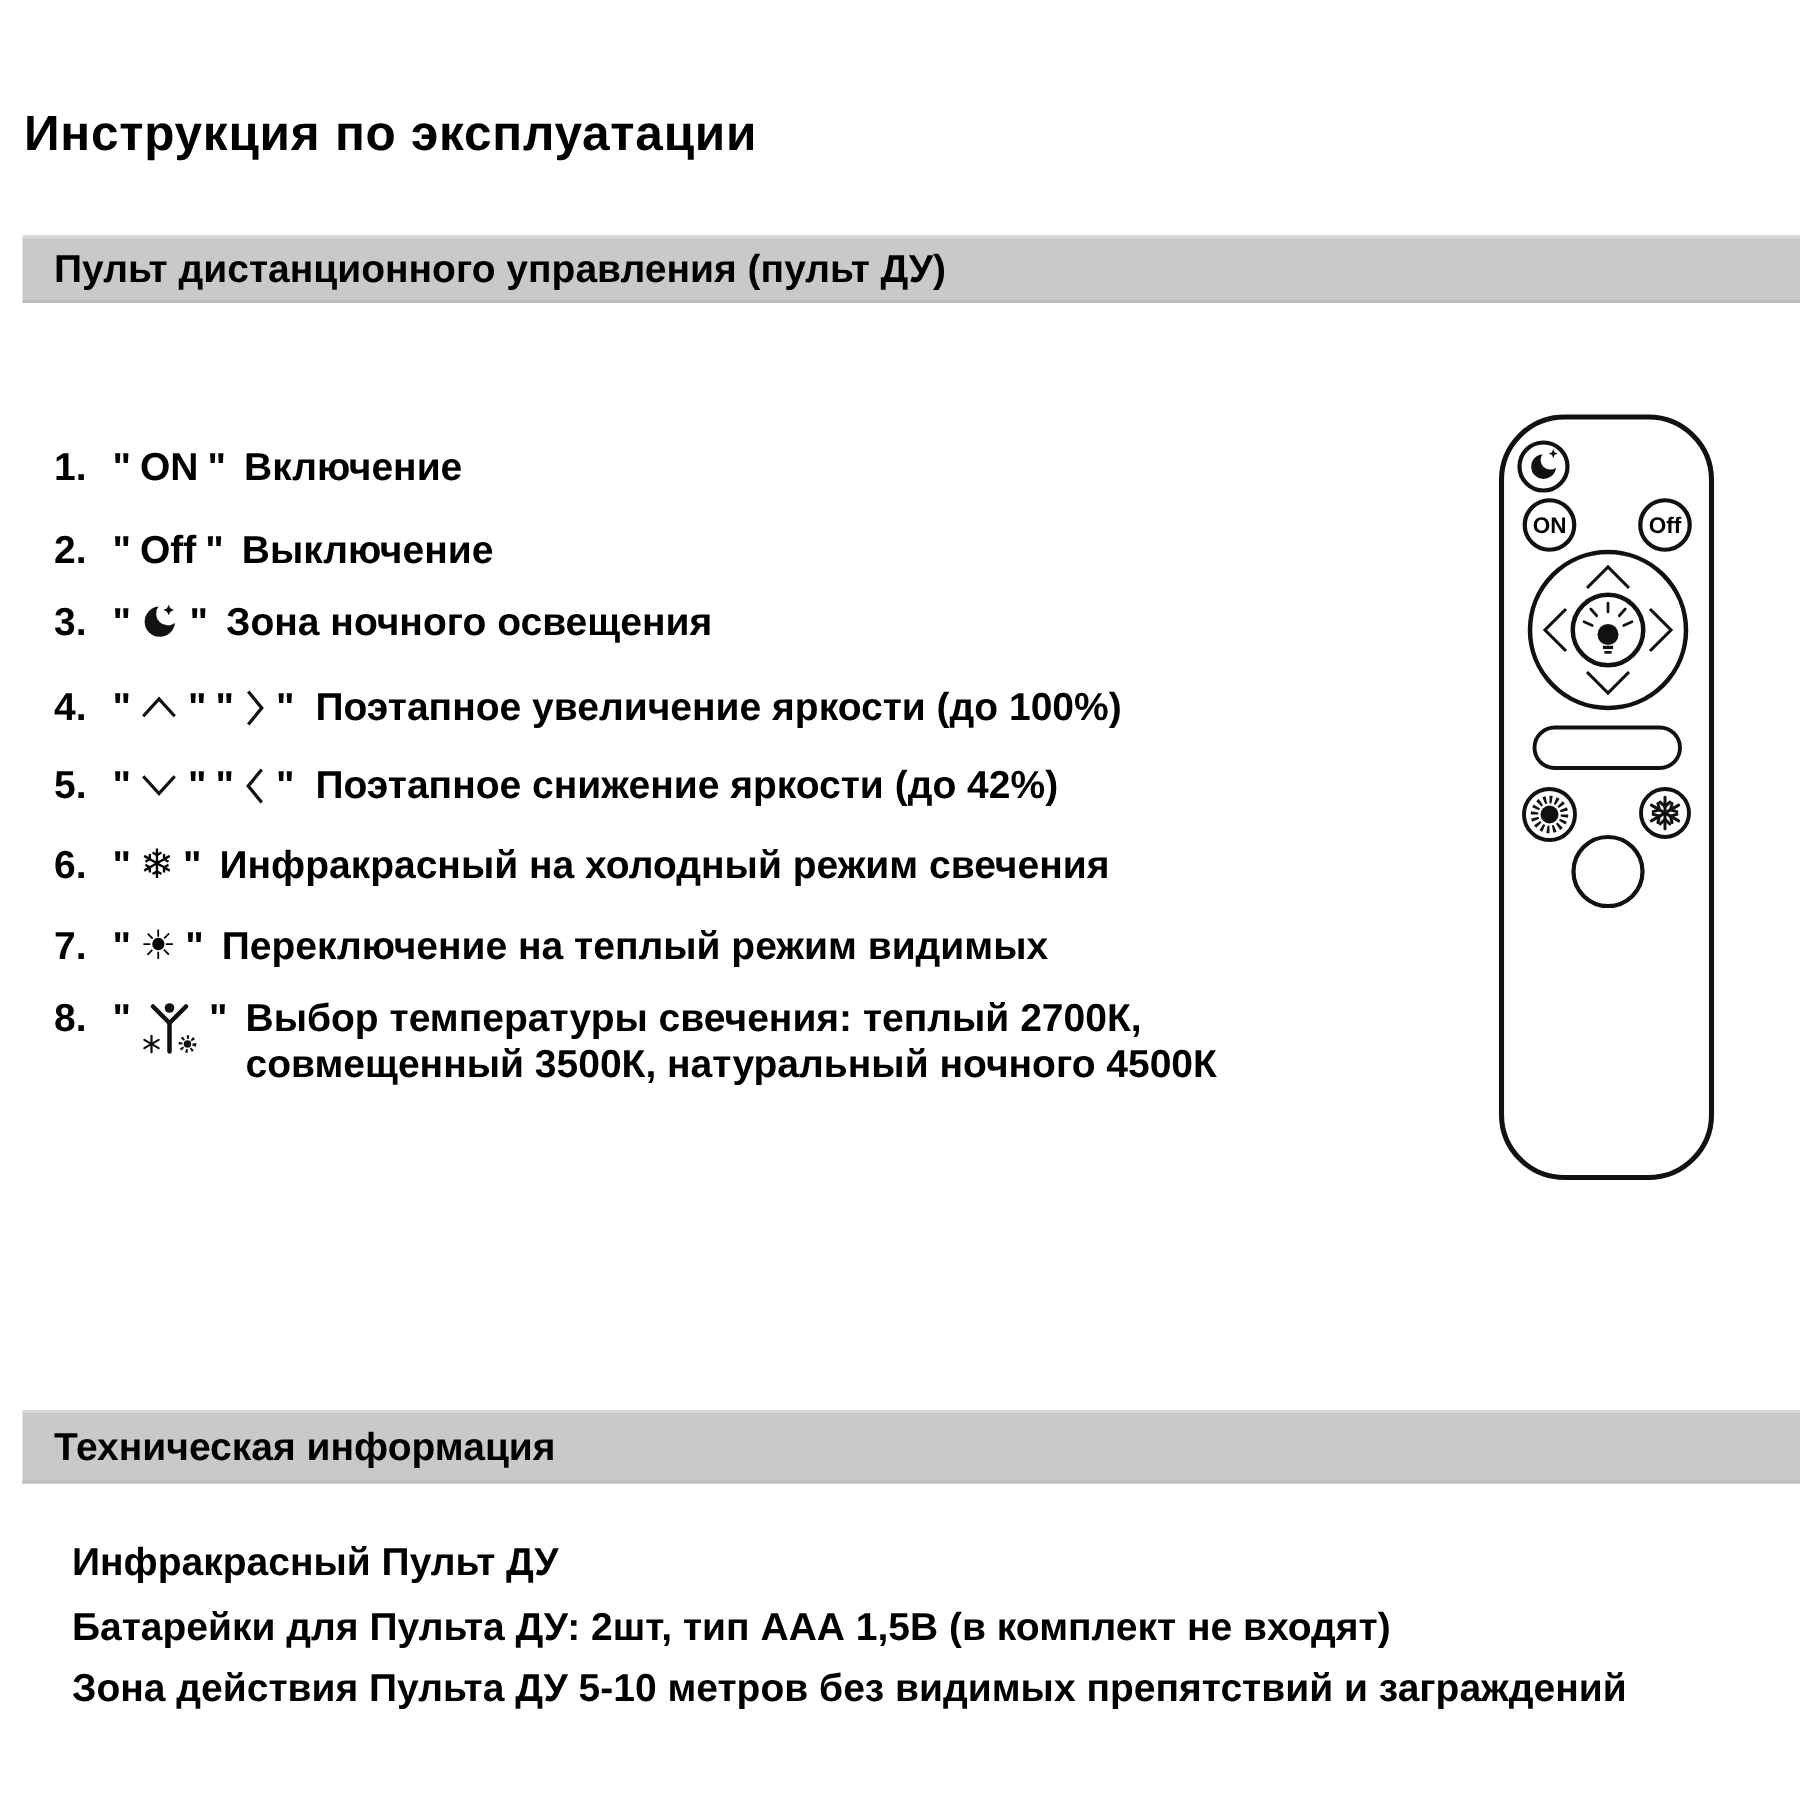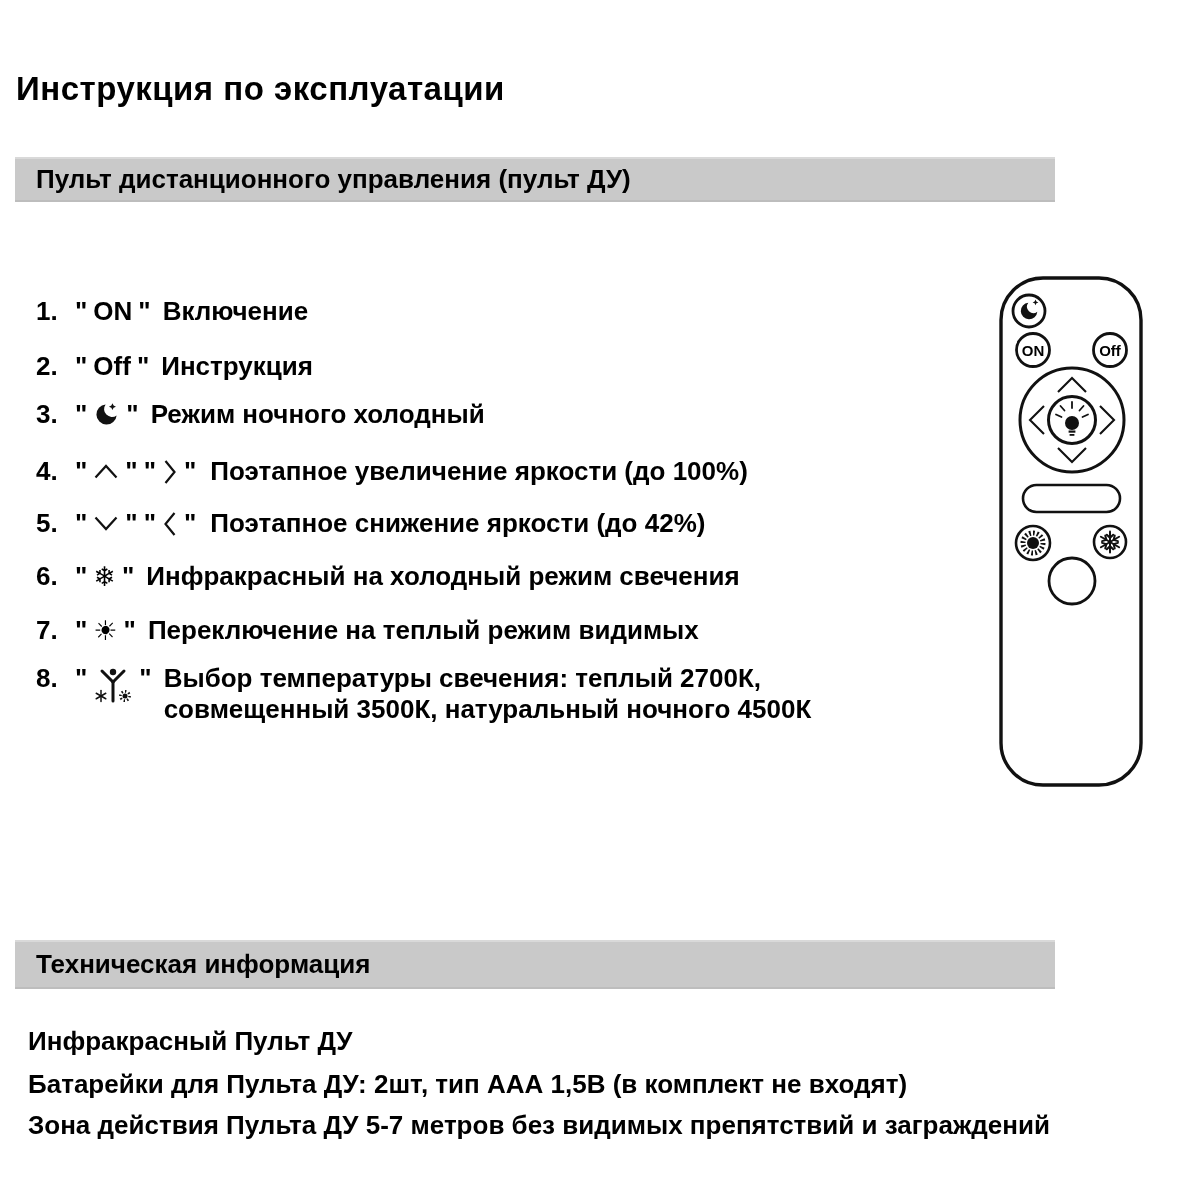--- a/index.html
+++ b/index.html
@@ -6,40 +6,40 @@
   .page{
     position:relative;width:1200px;height:1200px;background:#ffffff;
     font-family:"Liberation Sans","DejaVu Sans",sans-serif;
     font-weight:bold;color:#000;overflow:hidden;
   }
   .page-title{
     position:absolute;top:70px;left:16px;width:1200px;
     text-align:left;font-size:33px;letter-spacing:0.5px;
   }
   .bar{
-    position:absolute;left:15px;width:1040px;background:#c9c9c9;
+    position:absolute;left:15px;width:1185px;background:#c9c9c9;
     border-top:2px solid #d9d9d9;border-bottom:2px solid #bdbdbd;
     box-sizing:border-box;display:flex;align-items:center;
     padding-left:21px;font-size:26px;
   }
   .bar-1{top:157px;height:45px;}
   .bar-2{top:940px;height:49px;align-items:center;}
   .li{
     position:absolute;left:36px;display:flex;align-items:center;
     gap:6px;font-size:26px;white-space:nowrap;
   }
   .li .num{min-width:33px;}
   .li .txt{margin-left:6px;}
   .li .txt.gap-lg{margin-left:8px;}
   .li .ic{display:inline-flex;align-items:center;justify-content:center;}
   .li .glyph{font-family:"DejaVu Sans",sans-serif;font-size:27px;line-height:1;}
   .li8{align-items:flex-start;}
   .li8 .lines{margin-left:6px;line-height:31px;}
   .li8 .ic{margin-top:2px;}
-  .tech-line{position:absolute;left:28px;font-size:26px;white-space:nowrap;}
+  .tech-line{position:absolute;left:48px;font-size:26px;white-space:nowrap;}
   .remote{position:absolute;left:995px;top:272px;width:152px;height:520px;}
   svg text{font-family:"Liberation Sans","DejaVu Sans",sans-serif;font-weight:bold;}
 </style>
 </head>
 <body>
 
 <div class="page">
 
   <div class="page-title">Инструкция по эксплуатации</div>
 
@@ -53,34 +53,34 @@
     <span>ON</span>
     <span class="q">"</span>
     <span class="txt">Включение</span>
   </div>
 
   <div class="li" style="top:351px">
     <span class="num">2.</span>
     <span class="q">"</span>
     <span>Off</span>
     <span class="q">"</span>
-    <span class="txt">Инструкция</span>
+    <span class="txt">Выключение</span>
   </div>
 
   <div class="li" style="top:399px">
     <span class="num">3.</span>
     <span class="q">"</span>
     <span class="ic">
       <svg width="27" height="27" viewBox="0 0 24 24">
         <path d="M21 12.79A9 9 0 1 1 11.21 3 7 7 0 0 0 21 12.79z" fill="#111"></path>
         <path d="M17.3 1.9 l1 2.1 2.1 1 -2.1 1 -1 2.1 -1 -2.1 -2.1 -1 2.1 -1 Z" fill="#111"></path>
       </svg>
     </span>
     <span class="q">"</span>
-    <span class="txt">Режим ночного холодный</span>
+    <span class="txt">Зона ночного освещения</span>
   </div>
 
   <div class="li" style="top:456px">
     <span class="num">4.</span>
     <span class="q">"</span>
     <span class="ic">
       <svg width="26" height="17" viewBox="0 0 26 17">
           <polyline points="2.5,14.5 13,3 23.5,14.5" fill="none" stroke="#111" stroke-width="2.2"></polyline>
         </svg>
     </span>
@@ -229,15 +229,15 @@
       <circle cx="77" cy="309" r="23" fill="none" stroke="#111" stroke-width="2.8"></circle>
     </svg>
   </div>
 
   <div class="bar bar-2">
     <span>Техническая информация</span>
   </div>
 
   <div class="tech-line" style="top:1026px">Инфракрасный Пульт ДУ</div>
   <div class="tech-line" style="top:1069px">Батарейки для Пульта ДУ: 2шт, тип ААА 1,5В (в комплект не входят)</div>
-  <div class="tech-line" style="top:1110px">Зона действия Пульта ДУ 5-7 метров без видимых препятствий и заграждений</div>
+  <div class="tech-line" style="top:1110px">Зона действия Пульта ДУ 5-10 метров без видимых препятствий и заграждений</div>
 
 </div>
 
 </body></html>

